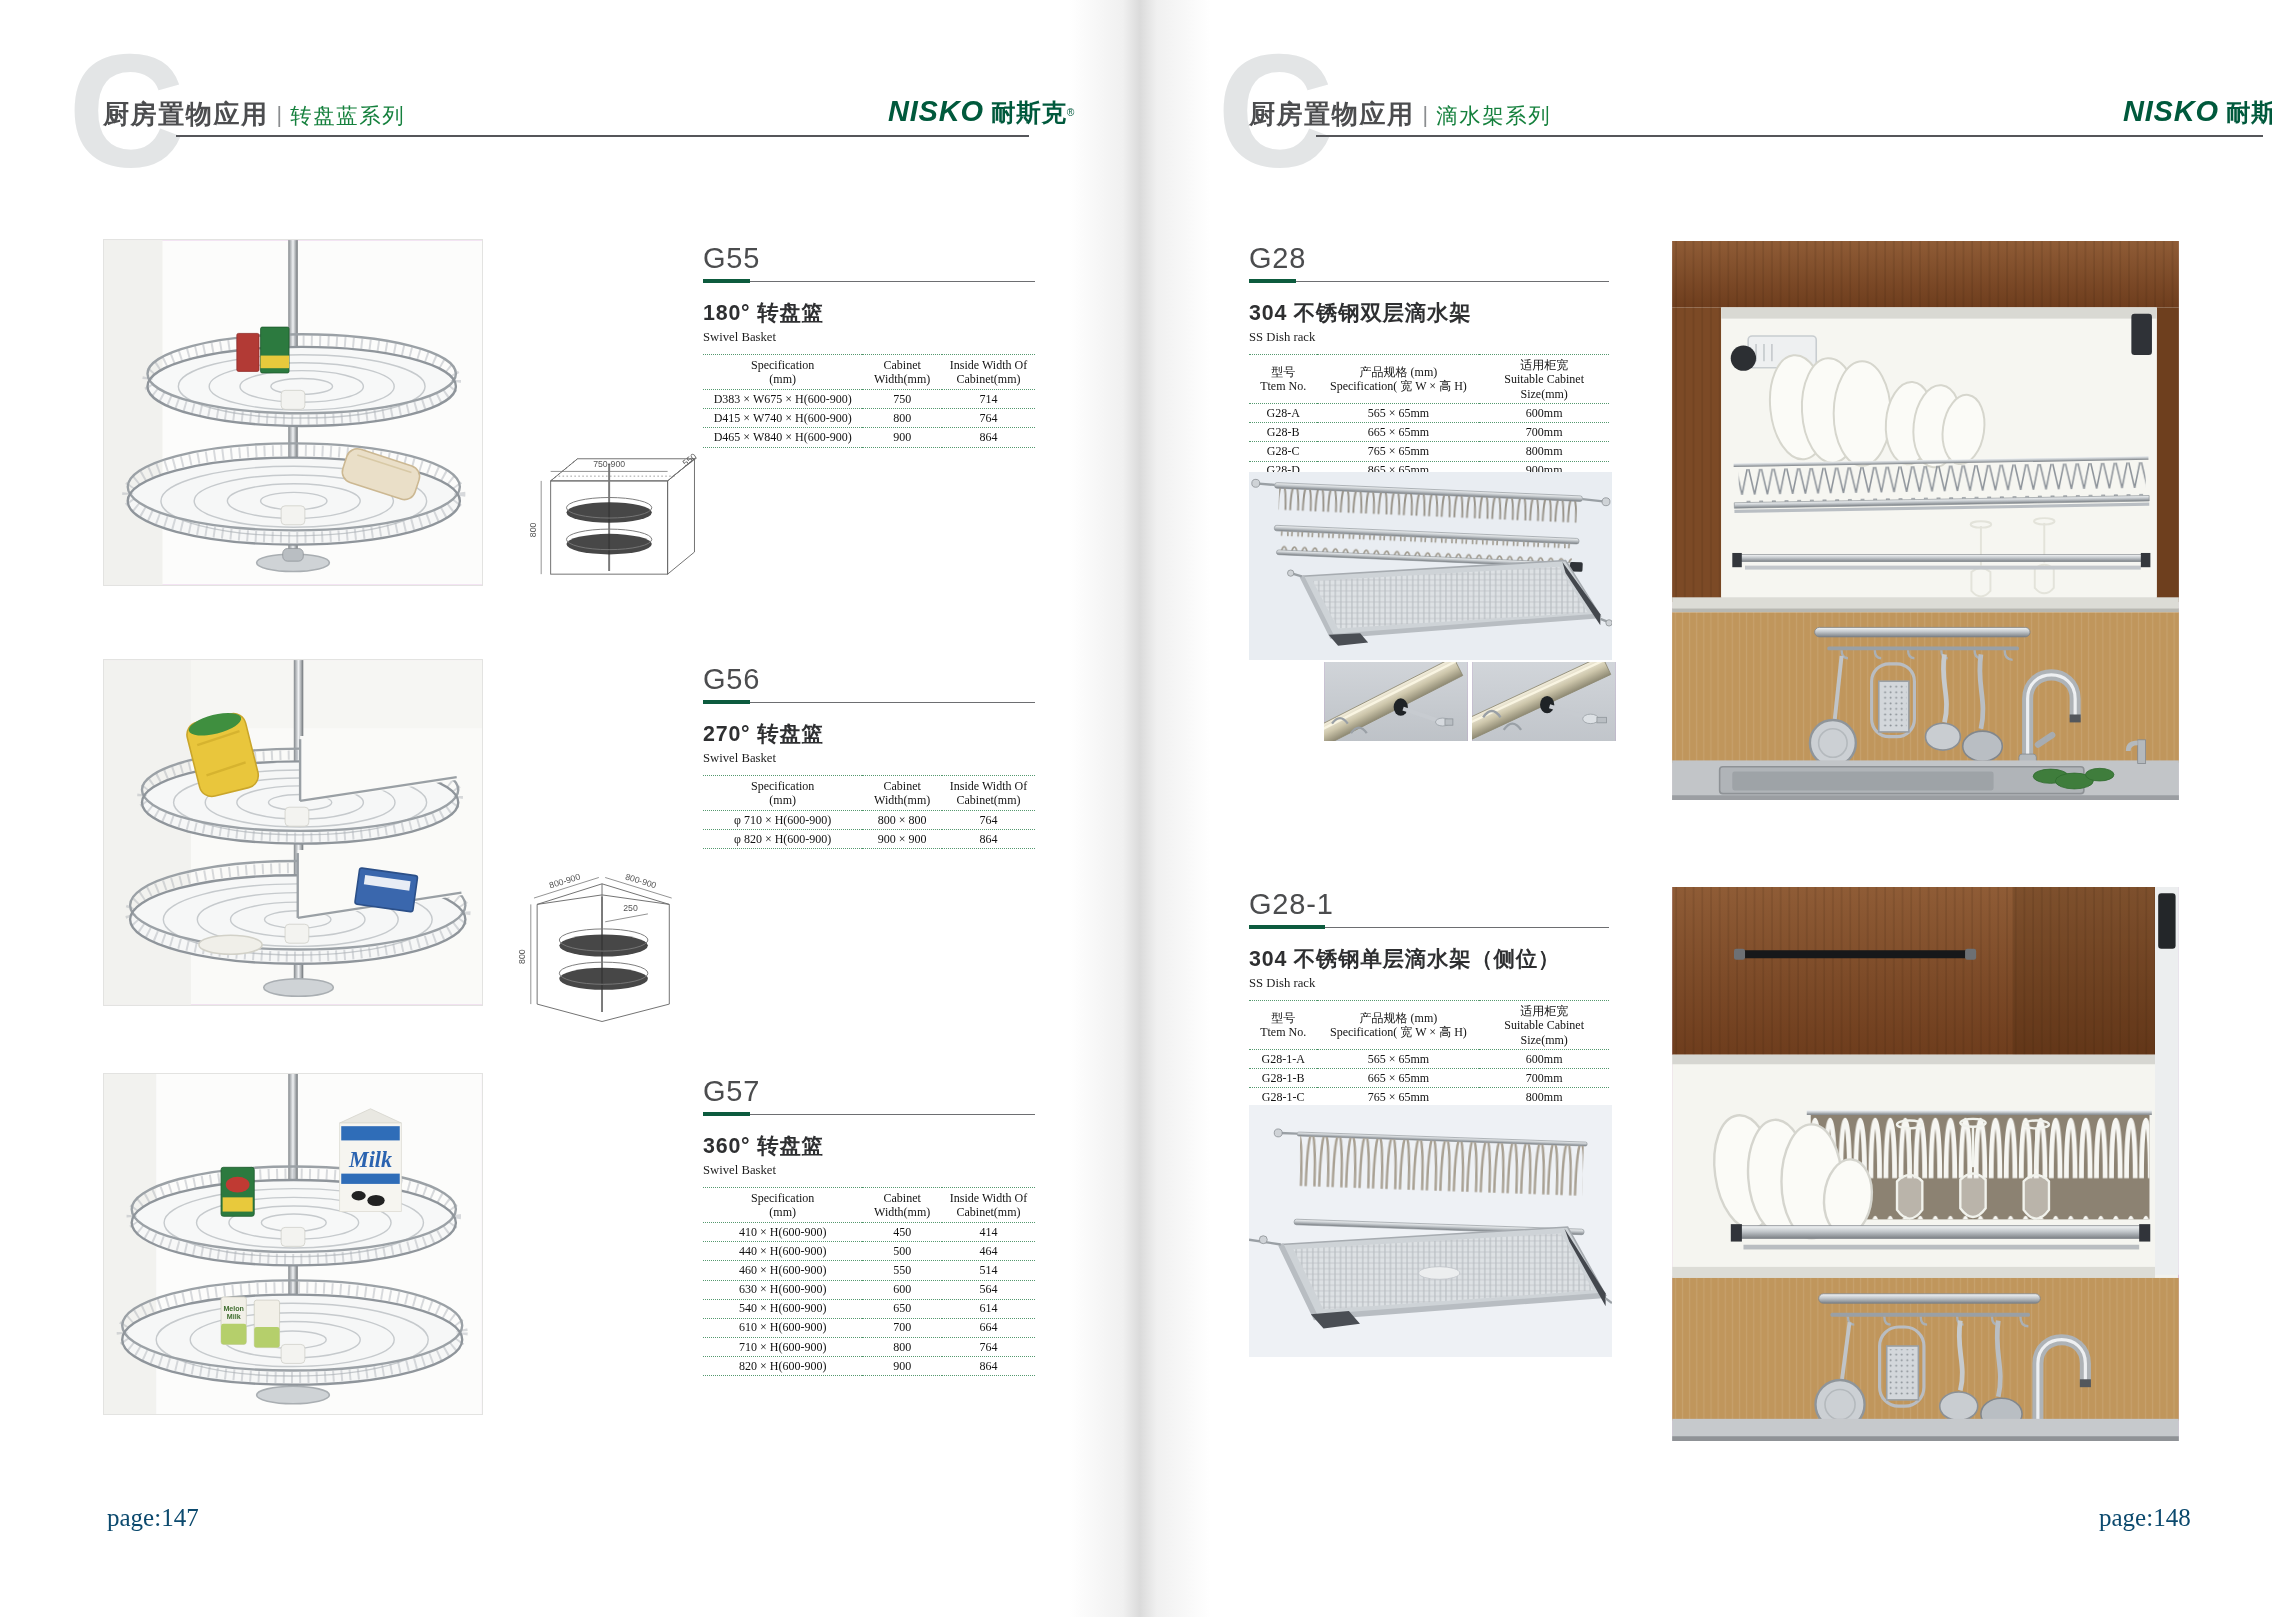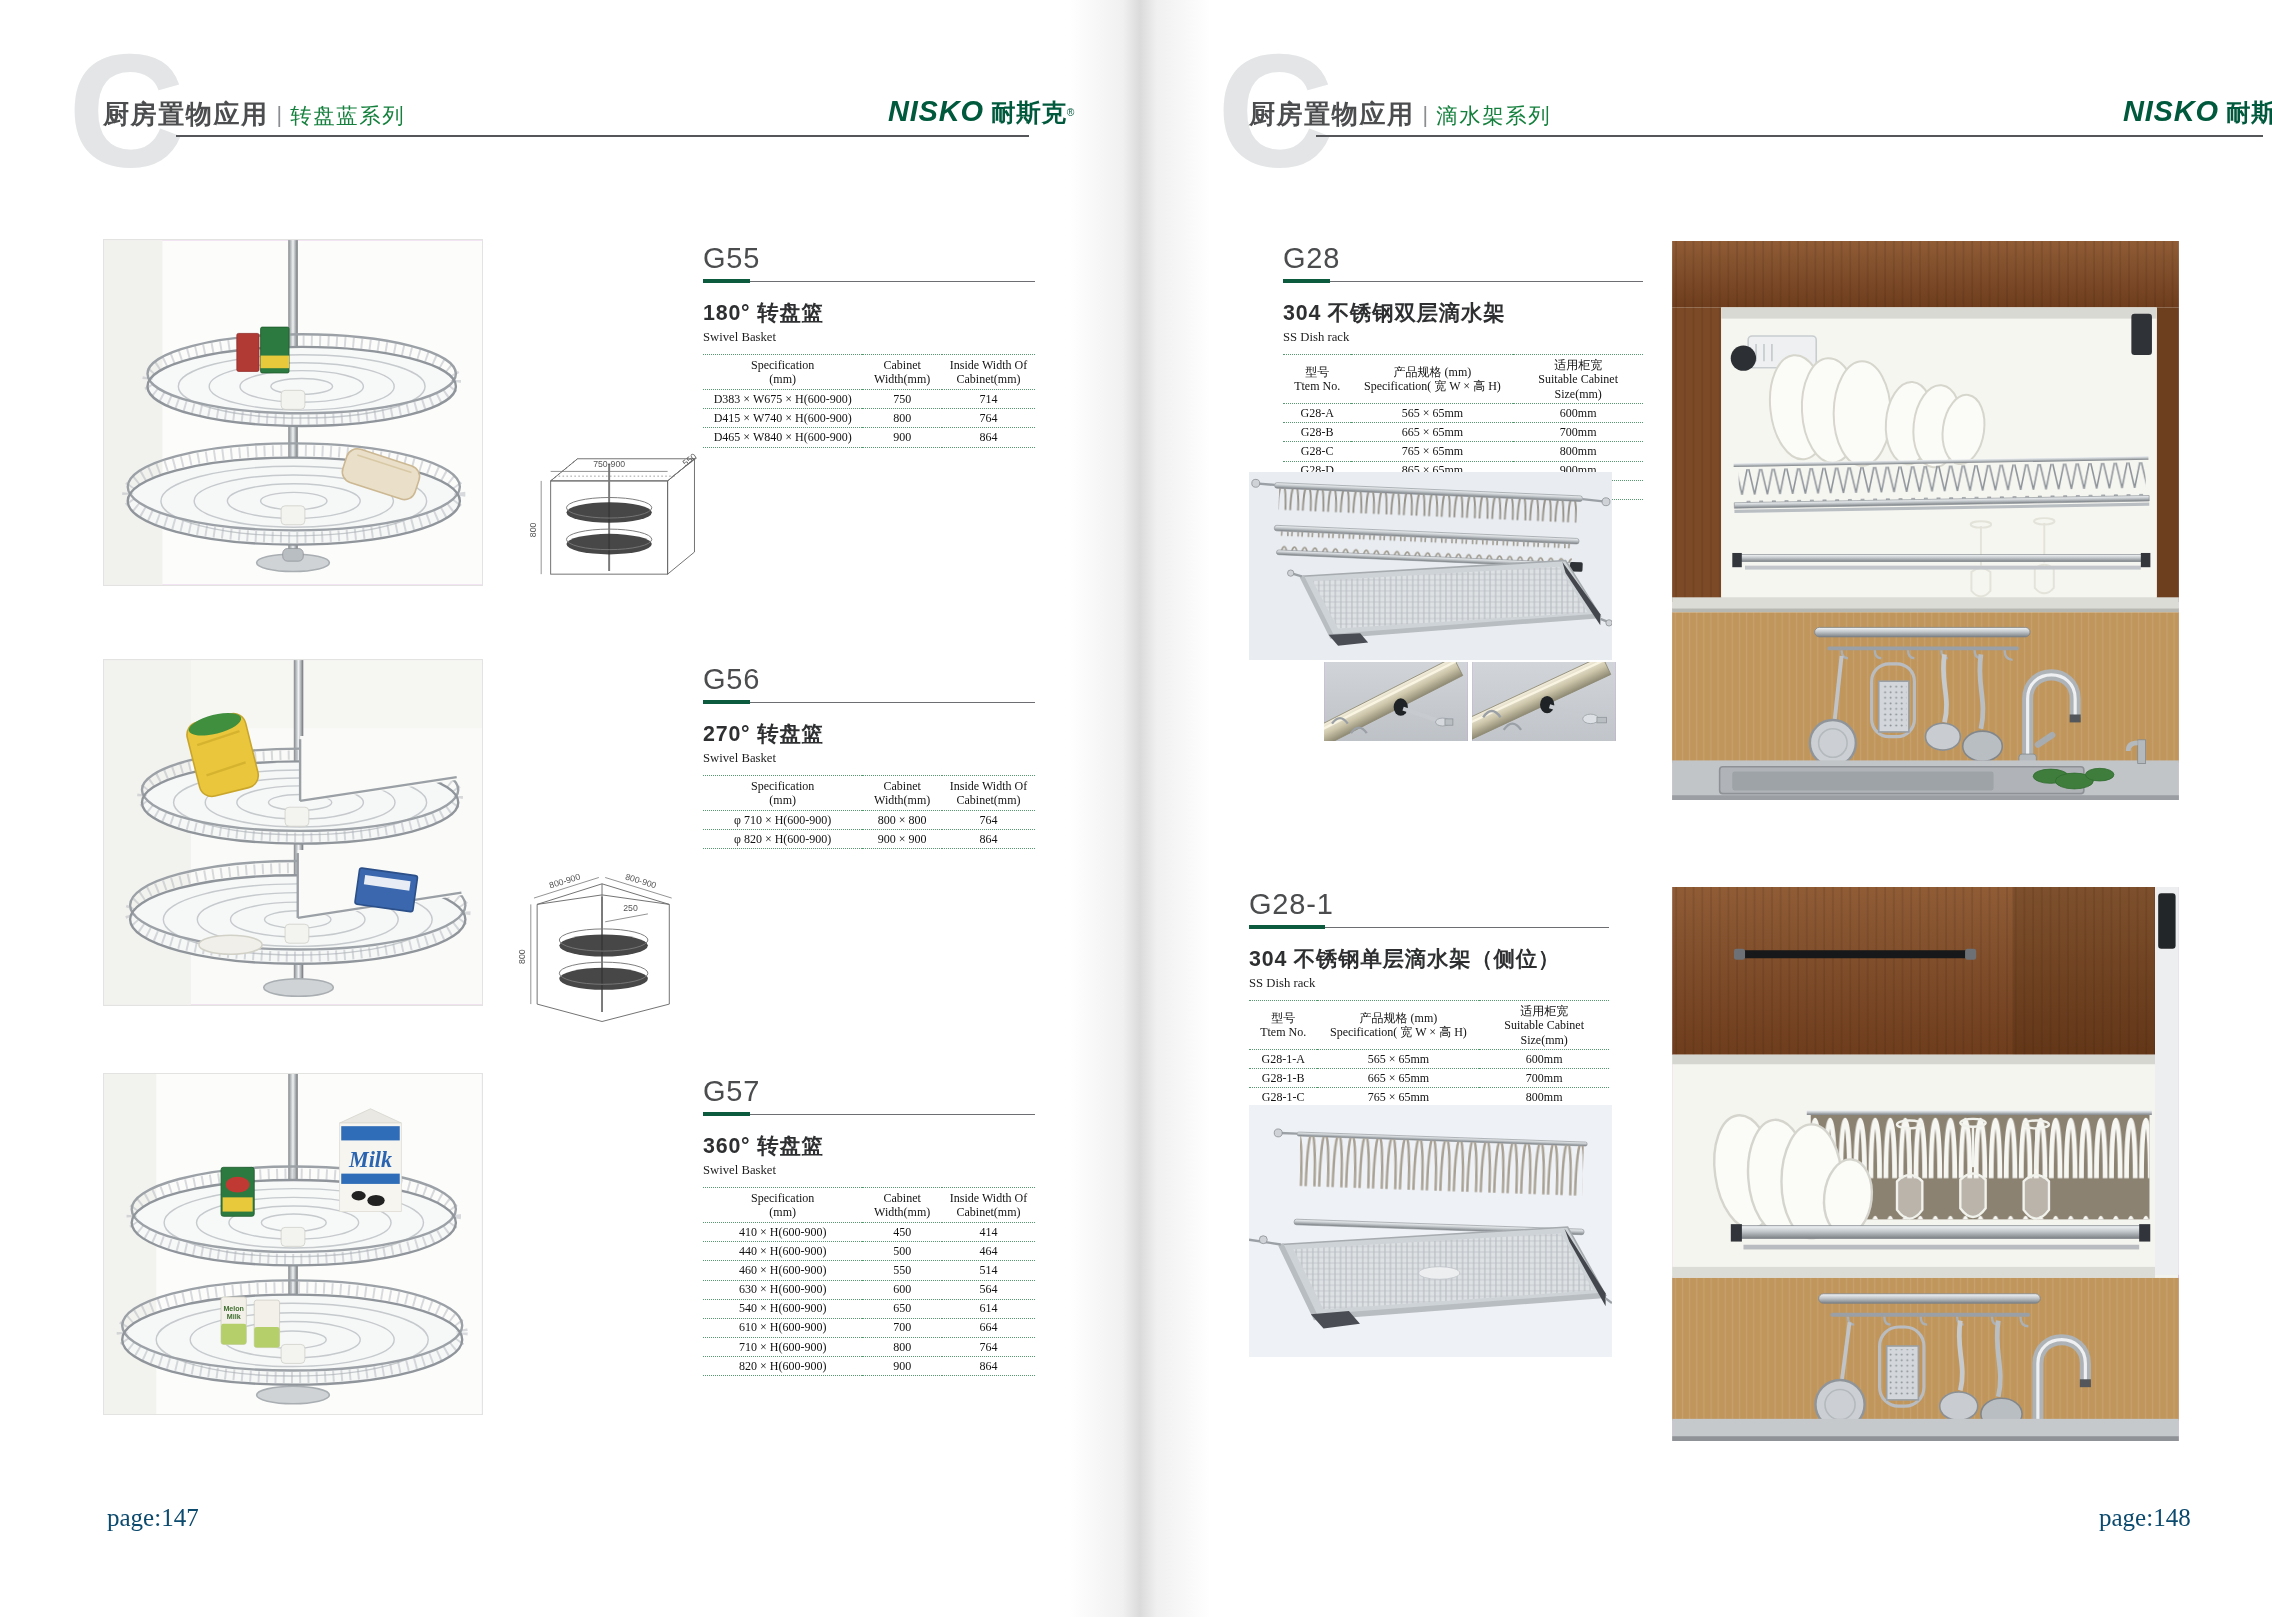--- a/index.html
+++ b/index.html
@@ -507,21 +507,21 @@
 
 <div class="abs watermark" style="left:1217px;top:28.5px;">C</div>
 <div class="abs hdr" style="left:1249px;top:97px;">
   <span class="t1">厨房置物应用</span><span class="sep">|</span><span class="t2">滴水架系列</span>
 </div>
 <div class="abs logo" style="left:2123px;top:95px;">
   <span class="en">NISKO</span><span class="cn">耐斯克</span>
 </div>
 <div class="abs hdr-rule" style="left:1316px;top:135px;width:947px;"></div>
 
-<div class="abs section wide" style="left:1249px;top:244px;margin-left:34px;">
+<div class="abs section wide" style="left:1249px;top:244px;">
   <div class="sec-code">G28</div>
   <div class="sec-rule">
       <div class="thin"></div>
       <div class="green"></div>
     </div>
   <div class="sec-title-cn">304 不锈钢双层滴水架</div>
   <div class="sec-title-en">SS Dish rack</div>
   <table class="spec">
     <colgroup>
         <col style="width:19%">

